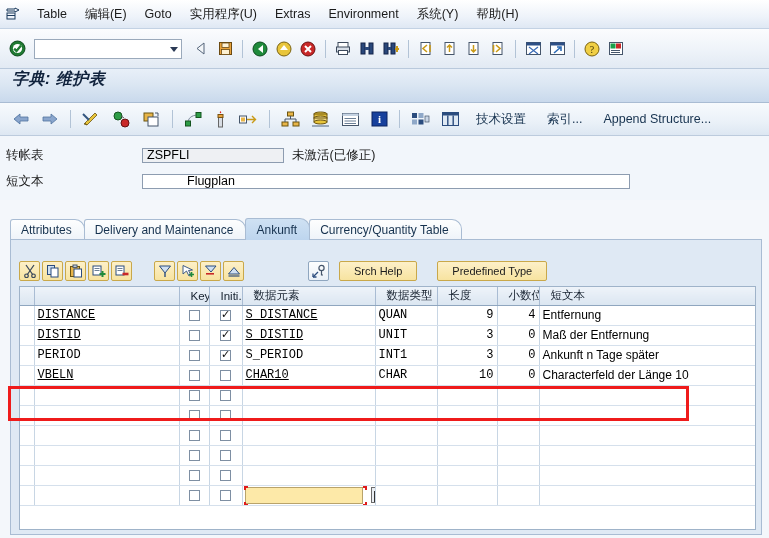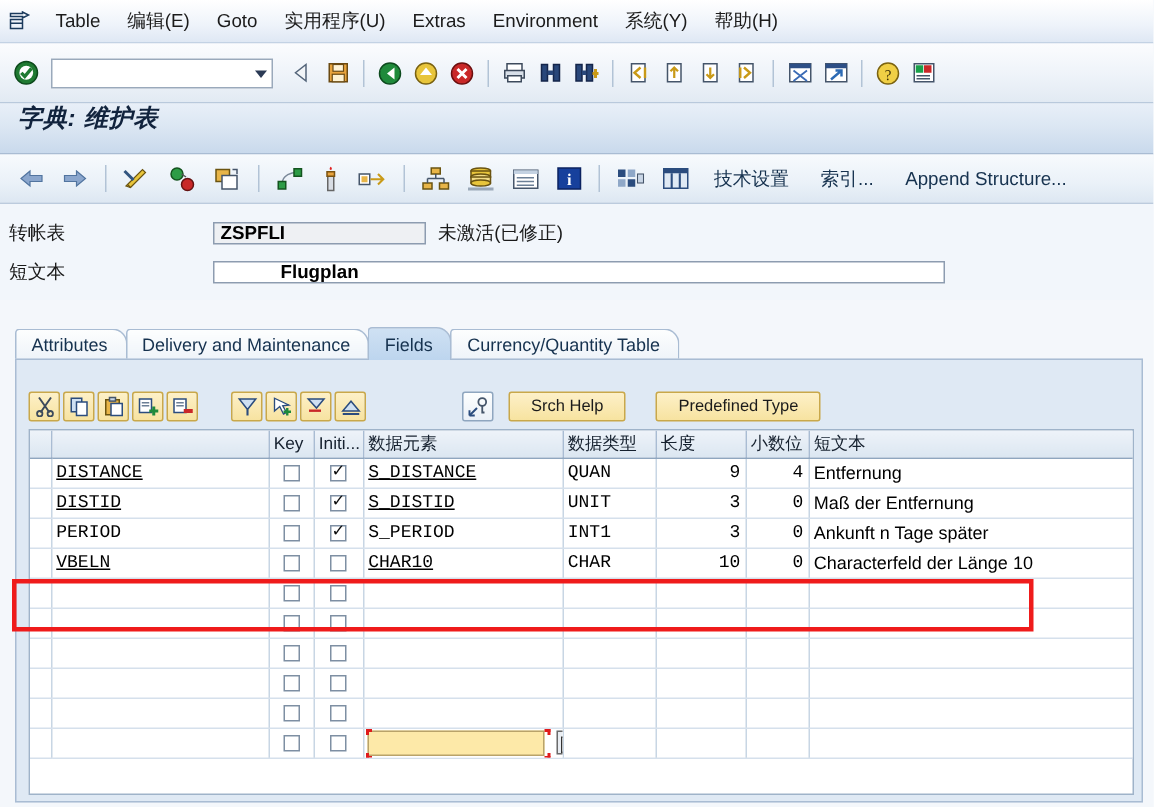--- a/index.html
+++ b/index.html
@@ -90,21 +90,21 @@
     position: absolute; left: 0; top: 136px; width: 769px; height: 64px;
     background: #f2f6fb;
   }
   .formrow { position: absolute; left: 0; height: 22px; display: flex; align-items: center; }
   .form-label {
     width: 142px; padding-left: 6px; font-size: 12.5px; color: #1a1a1a;
   }
   .inp {
     height: 15px; border: 1px solid #8d9cb0; background: #ffffff;
     font-size: 12.5px; padding: 1px 4px; outline: none;
-    font-family: "Liberation Sans", sans-serif; color: #000; font-weight: bold;
+    font-family: "Liberation Sans", sans-serif; color: #000;
   }
   .inp.gray { background: #eef0f3; }
   .status-text { margin-left: 8px; font-size: 12.5px; color: #1a1a1a; }
 
   
   .tabstrip {
     position: absolute; left: 10px; top: 218px; width: 752px; height: 22px;
     display: flex; align-items: flex-end;
   }
   .tab {
@@ -143,21 +143,21 @@
 
   
   .grid {
     position: absolute; left: 8px; top: 46px; width: 737px; height: 244px;
     background: #ffffff; border: 1px solid #9fb3c9; overflow: hidden;
   }
   table.g { border-collapse: collapse; width: 100%; table-layout: fixed; }
   table.g th {
     height: 18px; background: linear-gradient(to bottom,#eef3f9 0%,#dbe6f1 100%);
     border-right: 1px solid #a9bcd3; border-bottom: 1px solid #8fa6bf;
-    font-weight: normal; font-size: 11.5px; text-align: left; padding: 0 3px;
+    font-weight: normal; font-size: 11.5px; text-align: left; padding: 0 11px;
     color: #15202e; white-space: nowrap; overflow: hidden;
   }
   table.g td {
     height: 20px; border-right: 1px solid #c8d6e4; border-bottom: 1px solid #d5e0ec;
     font-size: 12px; padding: 0 3px; white-space: nowrap; overflow: hidden;
     background: #ffffff; color: #000;
   }
   td.sel {
     background: linear-gradient(to right,#d7dde4,#c9d2dc); border-right: 1px solid #9fb3c9;
   }
@@ -488,21 +488,21 @@
   </div>
 
   <div class="tabstrip">
     <div class="tab">
         <span>Attributes</span>
       </div>
     <div class="tab">
         <span>Delivery and Maintenance</span>
       </div>
     <div class="tab active">
-        <span>Fields</span>
+        <span>Ankunft</span>
       </div>
     <div class="tab">
         <span>Currency/Quantity Table</span>
       </div>
   </div>
 
   <div class="tabpanel">
 
     <div class="alvbar">
       <div class="ybtn">

